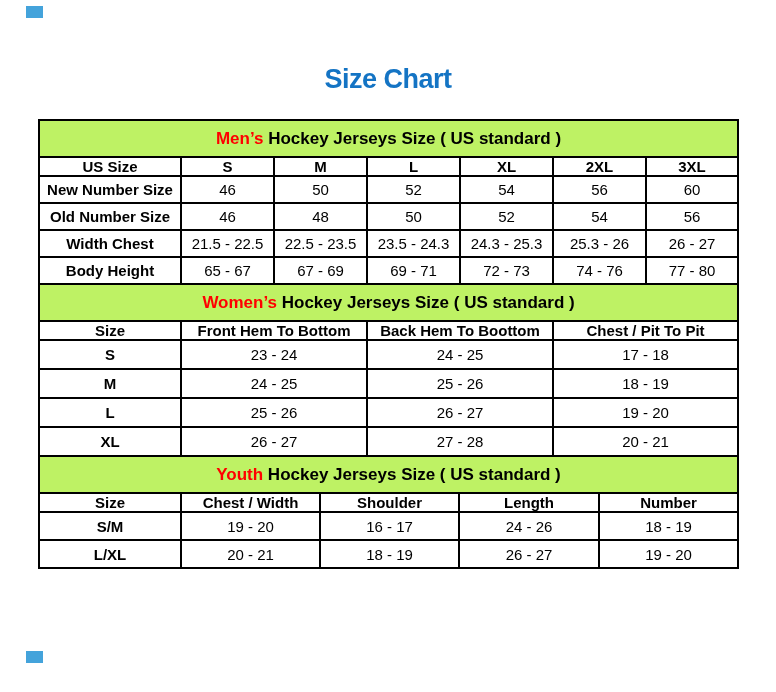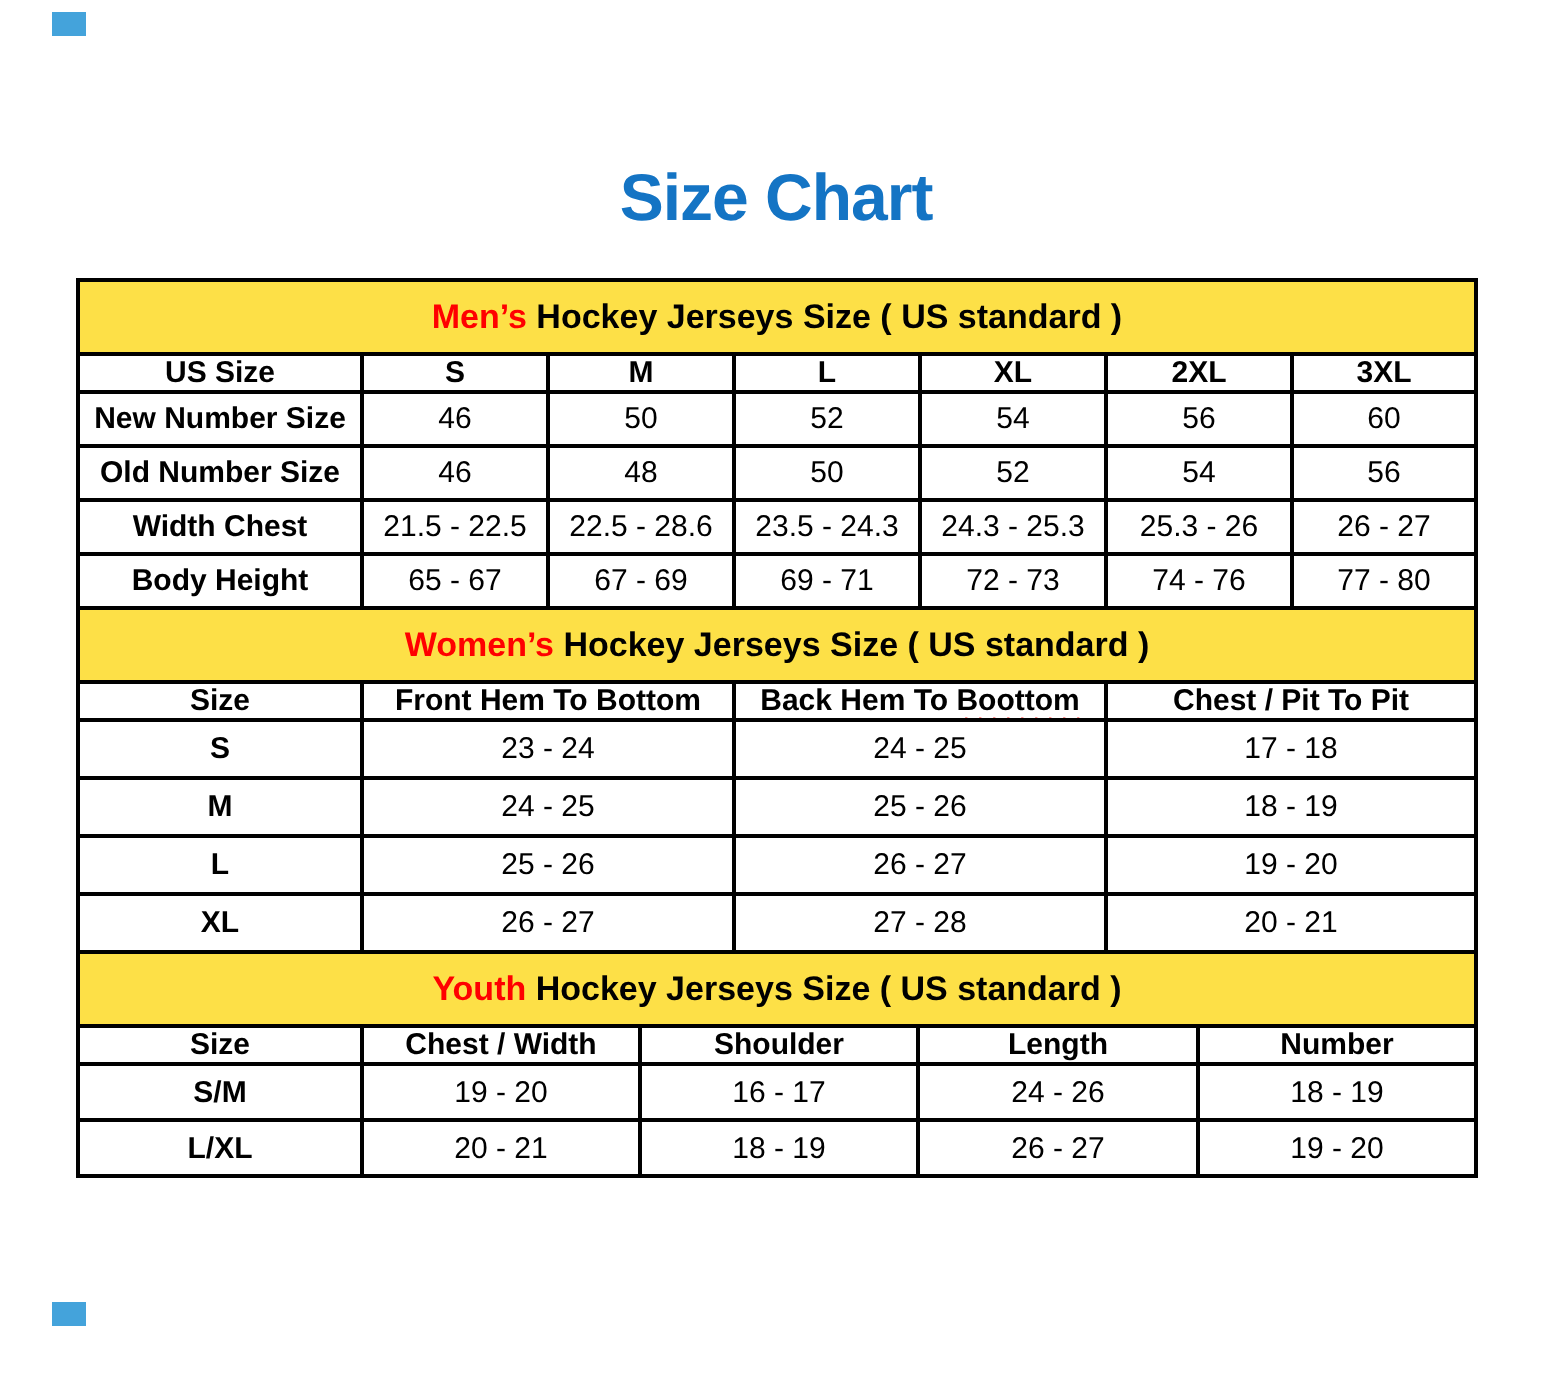--- a/index.html
+++ b/index.html
@@ -13,23 +13,23 @@
   }
   .marker {
     position: absolute;
     left: 26px; width: 17px; height: 12px;
     background: #44a3db;
   }
   .marker-top { top: 6px; }
   .marker-bottom { top: 651px; }
   h1.page-title {
     margin: 0;
-    padding-top: 82px;
+    padding-top: 62px;
     text-align: center;
-    font-size: 33px;
+    font-size: 27px;
     line-height: 34px;
     font-weight: 700;
     color: #1474c4;
     letter-spacing: -0.5px;
   }
   .chart-wrap {
     margin: 23px 0 0 38px;
     width: 700px;
   }
   table.sec-table {
@@ -42,21 +42,21 @@
     border: 2px solid #000;
     text-align: center;
     vertical-align: middle;
     padding: 0 2px;
     color: #000;
     font-size: 15px;
     overflow: hidden;
     white-space: nowrap;
   }
   tr.band td {
-    background: #fde047;
+    background: #bef264;
     font-size: 17px;
     font-weight: 700;
     height: 37px;
   }
   .accent { color: #ff0000; }
   th { font-weight: 700; }
   td.rowlabel { font-weight: 700; }
   td.val { font-weight: 400; }
   tr.hdr th { height: 16px; }
   tr.mrow td { height: 27px; margin-top: 40px; }
@@ -115,21 +115,21 @@
       <td class="val">46</td>
       <td class="val">48</td>
       <td class="val">50</td>
       <td class="val">52</td>
       <td class="val">54</td>
       <td class="val">56</td>
     </tr>
     <tr class="mrow">
       <td class="rowlabel">Width Chest</td>
       <td class="val">21.5 - 22.5</td>
-      <td class="val">22.5 - 28.6</td>
+      <td class="val">22.5 - 23.5</td>
       <td class="val">23.5 - 24.3</td>
       <td class="val">24.3 - 25.3</td>
       <td class="val">25.3 - 26</td>
       <td class="val">26 - 27</td>
     </tr>
     <tr class="mrow">
       <td class="rowlabel">Body Height</td>
       <td class="val">65 - 67</td>
       <td class="val">67 - 69</td>
       <td class="val">69 - 71</td>

